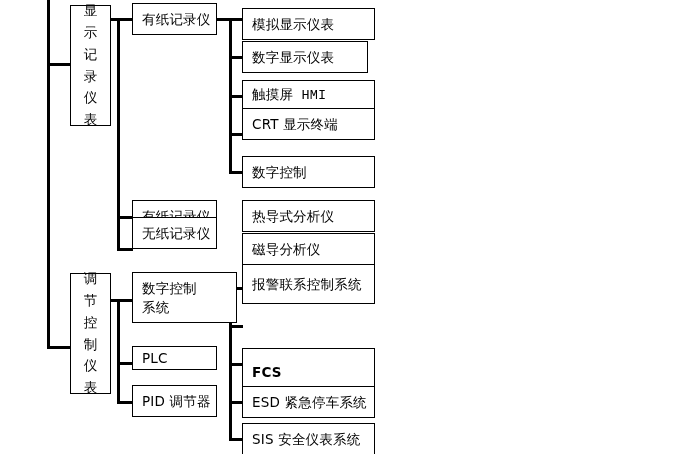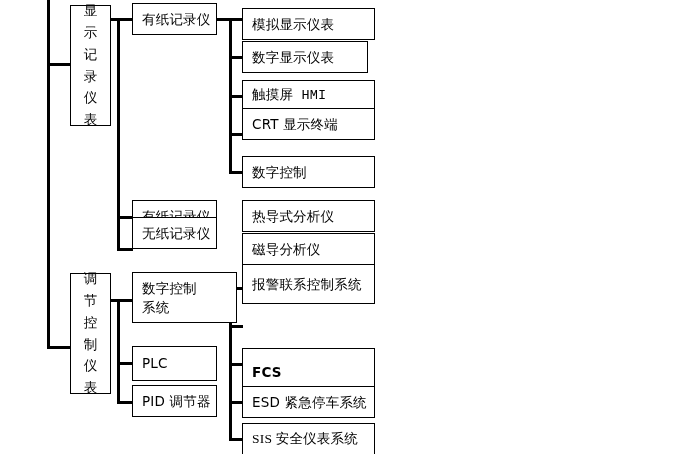--- a/index.html
+++ b/index.html
@@ -133,21 +133,21 @@
 
   <div class="node h" style="left:132px; top:217px; width:85px; height:32px;">
     <span class="label">无纸记录仪</span>
   </div>
 
   <div class="node h wrap" style="left:132px; top:272px; width:105px; height:51px;">
     <span class="label">数字控制
 系统</span>
   </div>
 
-  <div class="node h" style="left:132px; top:346px; width:85px; height:35px;">
+  <div class="node h" style="left:132px; top:346px; width:85px; height:24px;">
     <span class="label">PLC</span>
   </div>
 
   <div class="node h" style="left:132px; top:385px; width:85px; height:32px;">
     <span class="label">PID 调节器</span>
   </div>
 
   <div class="node h" style="left:242px; top:8px; width:133px; height:32px;">
     <span class="label">模拟显示仪表</span>
   </div>
@@ -185,17 +185,17 @@
   </div>
 
   <div class="node h" style="left:242px; top:348px; width:133px; height:48px;font-weight:bold;">
     <span class="label">FCS</span>
   </div>
 
   <div class="node h" style="left:242px; top:386px; width:133px; height:32px;">
     <span class="label">ESD 紧急停车系统</span>
   </div>
 
-  <div class="node h" style="left:242px; top:423px; width:133px; height:32px;font-family:Liberation Serif, serif;">
+  <div class="node h" style="left:242px; top:423px; width:133px; height:32px;">
     <span class="label">SIS 安全仪表系统</span>
   </div>
 
 </div>
 
 </body></html>

